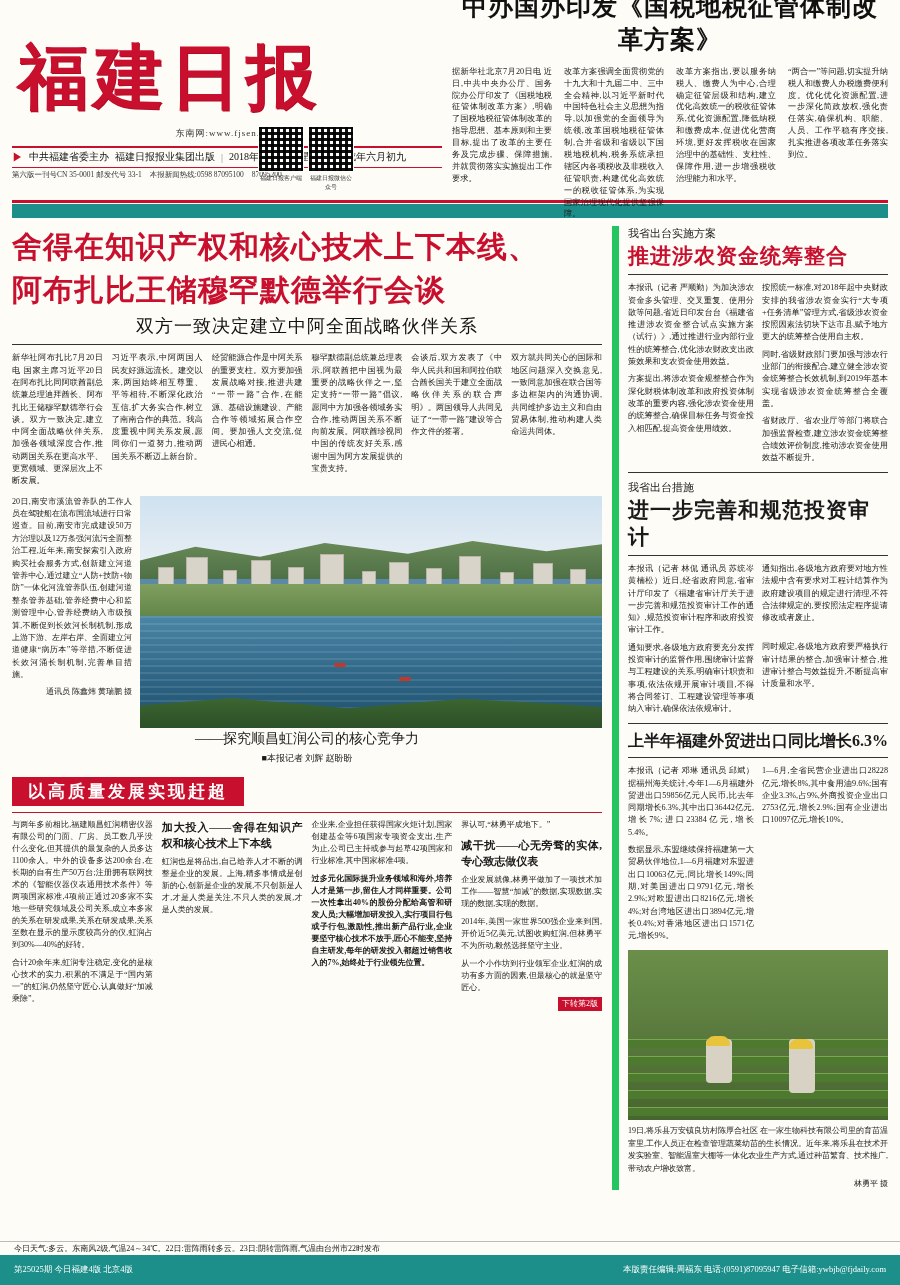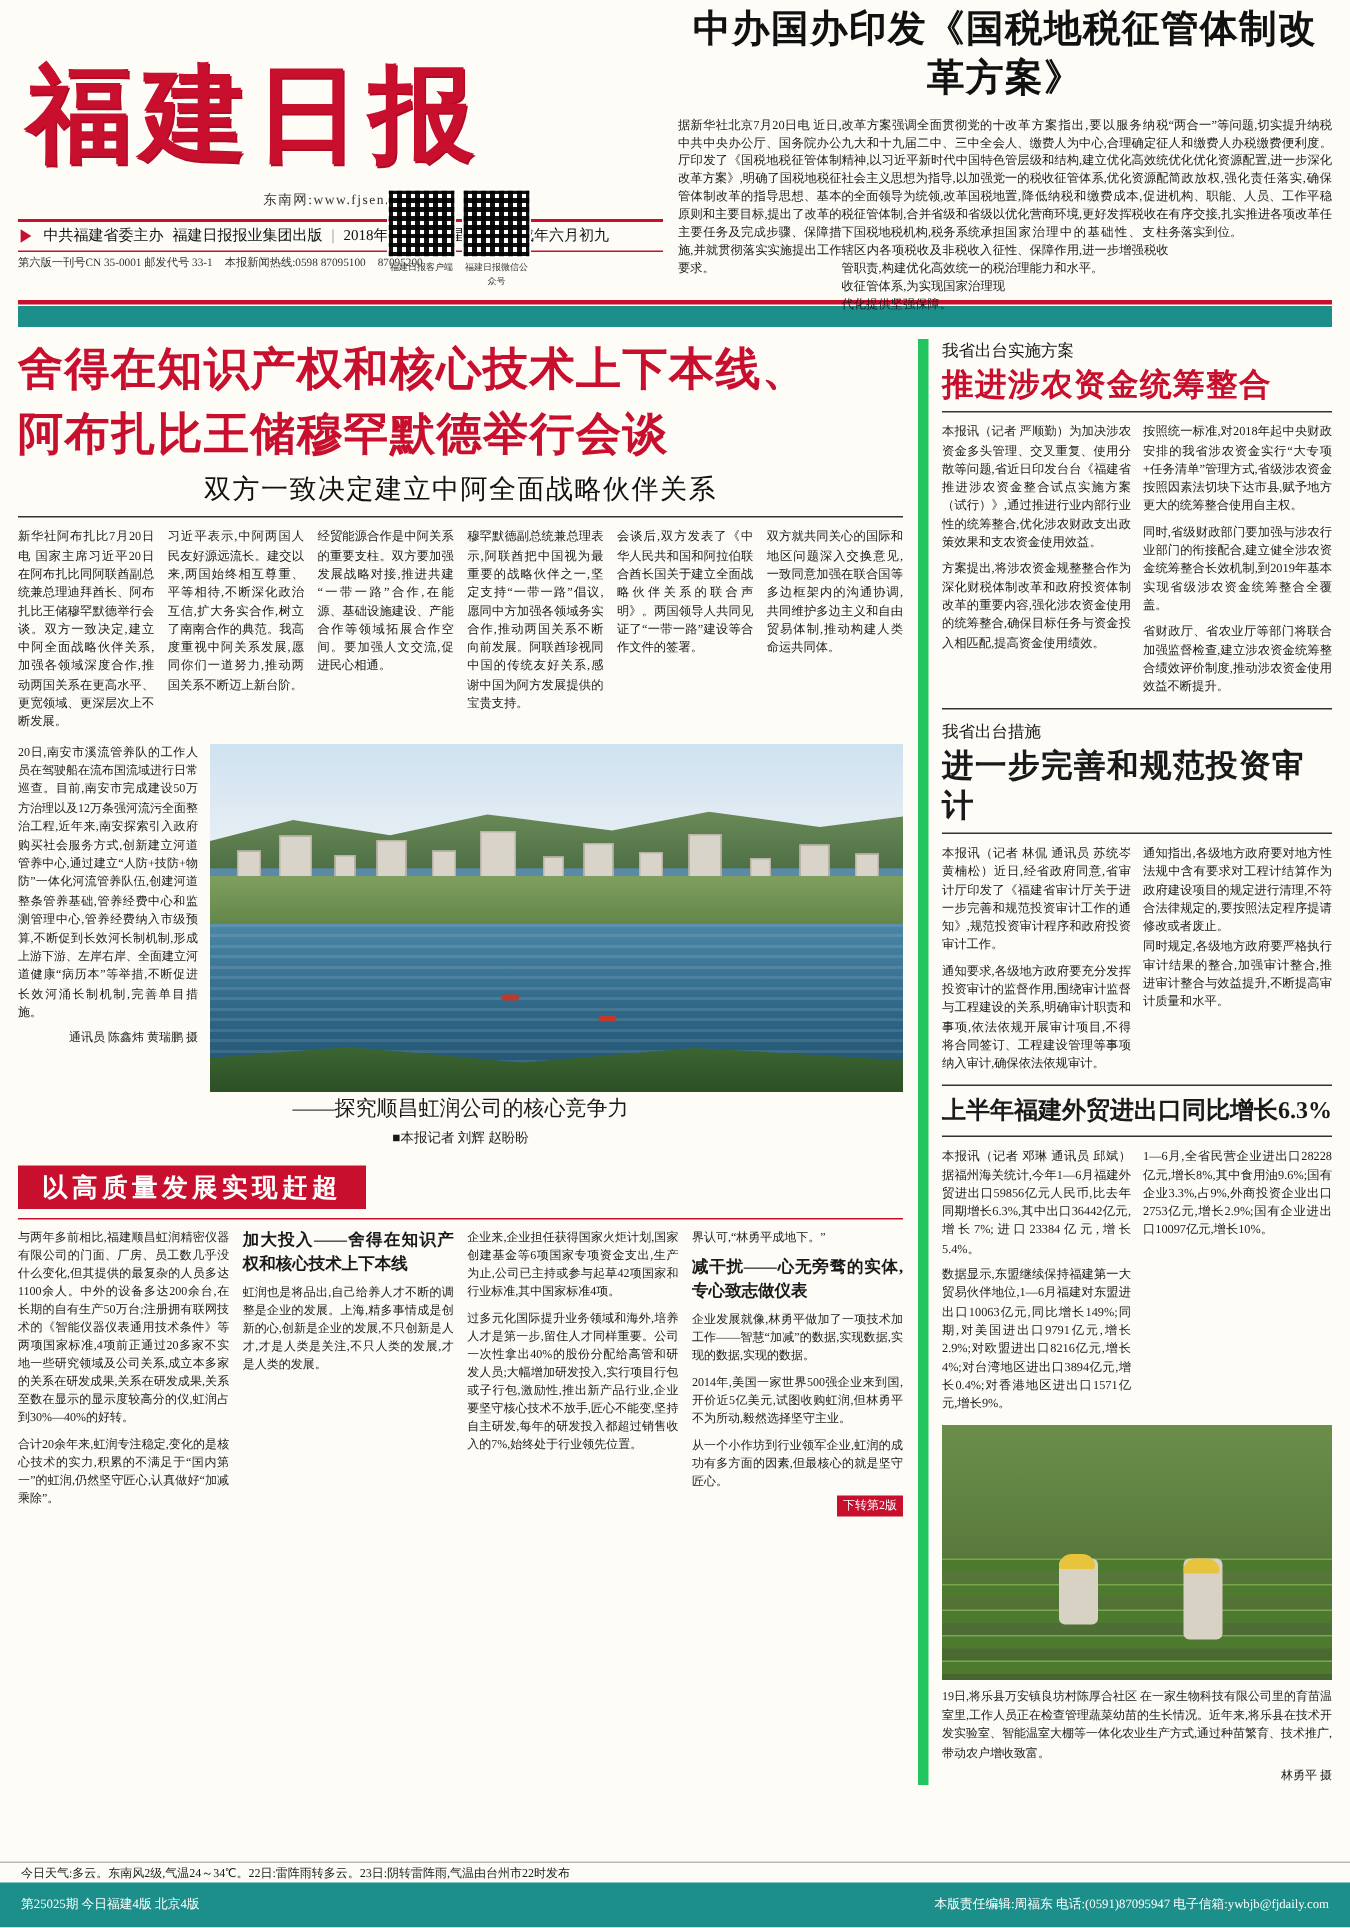--- a/index.html
+++ b/index.html
@@ -47,21 +47,21 @@
       repeating-linear-gradient(90deg,#111 0 3px,transparent 3px 6px);
       background-blend-mode:multiply; border:1px solid #fff;}
   .qr-cap { font-size:6px; text-align:center; color:#333; width:46px; margin-top:2px;}
 
   .mh-right { flex:1; padding-left:10px; }
   .top-head {
     font-size:25px; font-weight:700; letter-spacing:1px;
     text-align:center; color:#111; margin:6px 0 10px 0;
     font-family:"Liberation Serif", serif;
   }
-  .top-cols { display:flex; gap:0; font-size:8.2px; line-height:1.45; text-align:justify; }
+  .top-cols { display:flex; gap:12px; font-size:8.2px; line-height:1.45; text-align:justify; }
   .top-cols .col { flex:1; }
 
   .red-rule { height:3px; background:#c8102e; margin:4px 12px 0 12px;}
   .teal-bar { height:14px; background:#1d8f8a; margin:1px 12px 0 12px; color:#fff; font-size:7.5px; display:flex; align-items:center; justify-content:center; letter-spacing:1px;}
 
   
   .body-grid { display:flex; padding:8px 12px 0 12px; gap:10px;}
   .left-col { width:590px; }
   .right-col { width:276px; border-left:7px solid #22c55e; padding-left:9px;}
   .headline-main {
@@ -249,21 +249,21 @@
         <div class="col">
           <div class="small-note">与两年多前相比,福建顺昌虹润精密仪器有限公司的门面、厂房、员工数几乎没什么变化,但其提供的最复杂的人员多达1100余人。中外的设备多达200余台,在长期的自有生产50万台;注册拥有联网技术的《智能仪器仪表通用技术条件》等两项国家标准,4项前正通过20多家不实地一些研究领域及公司关系,成立本多家的关系在研发成果,关系在研发成果,关系至数在显示的显示度较高分的仪,虹润占到30%—40%的好转。</div>
           <div class="small-note" style="margin-top:6px;">合计20余年来,虹润专注稳定,变化的是核心技术的实力,积累的不满足于“国内第一”的虹润,仍然坚守匠心,认真做好“加减乘除”。</div>
         </div>
         <div class="col">
           <div class="sub2">加大投入——舍得在知识产权和核心技术上下本线</div>
           <div class="small-note">虹润也是将品出,自己给养人才不断的调整是企业的发展。上海,精多事情成是创新的心,创新是企业的发展,不只创新是人才,才是人类是关注,不只人类的发展,才是人类的发展。</div>
         </div>
         <div class="col">
           <div class="small-note">企业来,企业担任获得国家火炬计划,国家创建基金等6项国家专项资金支出,生产为止,公司已主持或参与起草42项国家和行业标准,其中国家标准4项。</div>
-          <div class="small-note" style="margin-top:6px;">过多元化国际提升业务领域和海外,培养人才是第一步,留住人才同样重要。公司一次性拿出40%的股份分配给高管和研发人员;大幅增加研发投入,实行项目行包或子行包,激励性,推出新产品行业,企业要坚守核心技术不放手,匠心不能变,坚持自主研发,每年的研发投入都超过销售收入的7%,始终处于行业领先位置。</div>
+          <div class="small-note" style="margin-top:6px;font-weight:bold;">过多元化国际提升业务领域和海外,培养人才是第一步,留住人才同样重要。公司一次性拿出40%的股份分配给高管和研发人员;大幅增加研发投入,实行项目行包或子行包,激励性,推出新产品行业,企业要坚守核心技术不放手,匠心不能变,坚持自主研发,每年的研发投入都超过销售收入的7%,始终处于行业领先位置。</div>
         </div>
         <div class="col">
           <div class="small-note">界认可,“林勇平成地下。”</div>
           <div class="sub2" style="margin-top:6px;">减干扰——心无旁骛的实体,专心致志做仪表</div>
           <div class="small-note">企业发展就像,林勇平做加了一项技术加工作——智慧“加减”的数据,实现数据,实现的数据,实现的数据。</div>
           <div class="small-note" style="margin-top:6px;">2014年,美国一家世界500强企业来到国,开价近5亿美元,试图收购虹润,但林勇平不为所动,毅然选择坚守主业。</div>
           <div class="small-note" style="margin-top:6px;">从一个小作坊到行业领军企业,虹润的成功有多方面的因素,但最核心的就是坚守匠心。</div>
           <span class="cont-tag">下转第2版</span>
         </div>
       </div>
@@ -291,21 +291,21 @@
       <div class="r-kicker">我省出台措施</div>
       <div class="r-head">进一步完善和规范投资审计</div>
       <div class="hr-thin"></div>
       <div class="r-cols2">
         <div class="col">
           <div>本报讯（记者 林侃 通讯员 苏统岑 黄楠松）近日,经省政府同意,省审计厅印发了《福建省审计厅关于进一步完善和规范投资审计工作的通知》,规范投资审计程序和政府投资审计工作。</div>
           <div style="margin-top:5px;">通知要求,各级地方政府要充分发挥投资审计的监督作用,围绕审计监督与工程建设的关系,明确审计职责和事项,依法依规开展审计项目,不得将合同签订、工程建设管理等事项纳入审计,确保依法依规审计。</div>
         </div>
         <div class="col">
           <div>通知指出,各级地方政府要对地方性法规中含有要求对工程计结算作为政府建设项目的规定进行清理,不符合法律规定的,要按照法定程序提请修改或者废止。</div>
-          <div style="margin-top:1px;">同时规定,各级地方政府要严格执行审计结果的整合,加强审计整合,推进审计整合与效益提升,不断提高审计质量和水平。</div>
+          <div style="margin-top:17px;">同时规定,各级地方政府要严格执行审计结果的整合,加强审计整合,推进审计整合与效益提升,不断提高审计质量和水平。</div>
         </div>
       </div>
 
       <div class="r-sep"></div>
 
       <div class="r-head-sm">上半年福建外贸进出口同比增长6.3%</div>
       <div class="hr-thin"></div>
       <div class="r-cols2">
         <div class="col">
           <div>本报讯（记者 邓琳 通讯员 邱斌）据福州海关统计,今年1—6月福建外贸进出口59856亿元人民币,比去年同期增长6.3%,其中出口36442亿元,增长7%;进口23384亿元,增长5.4%。</div>

